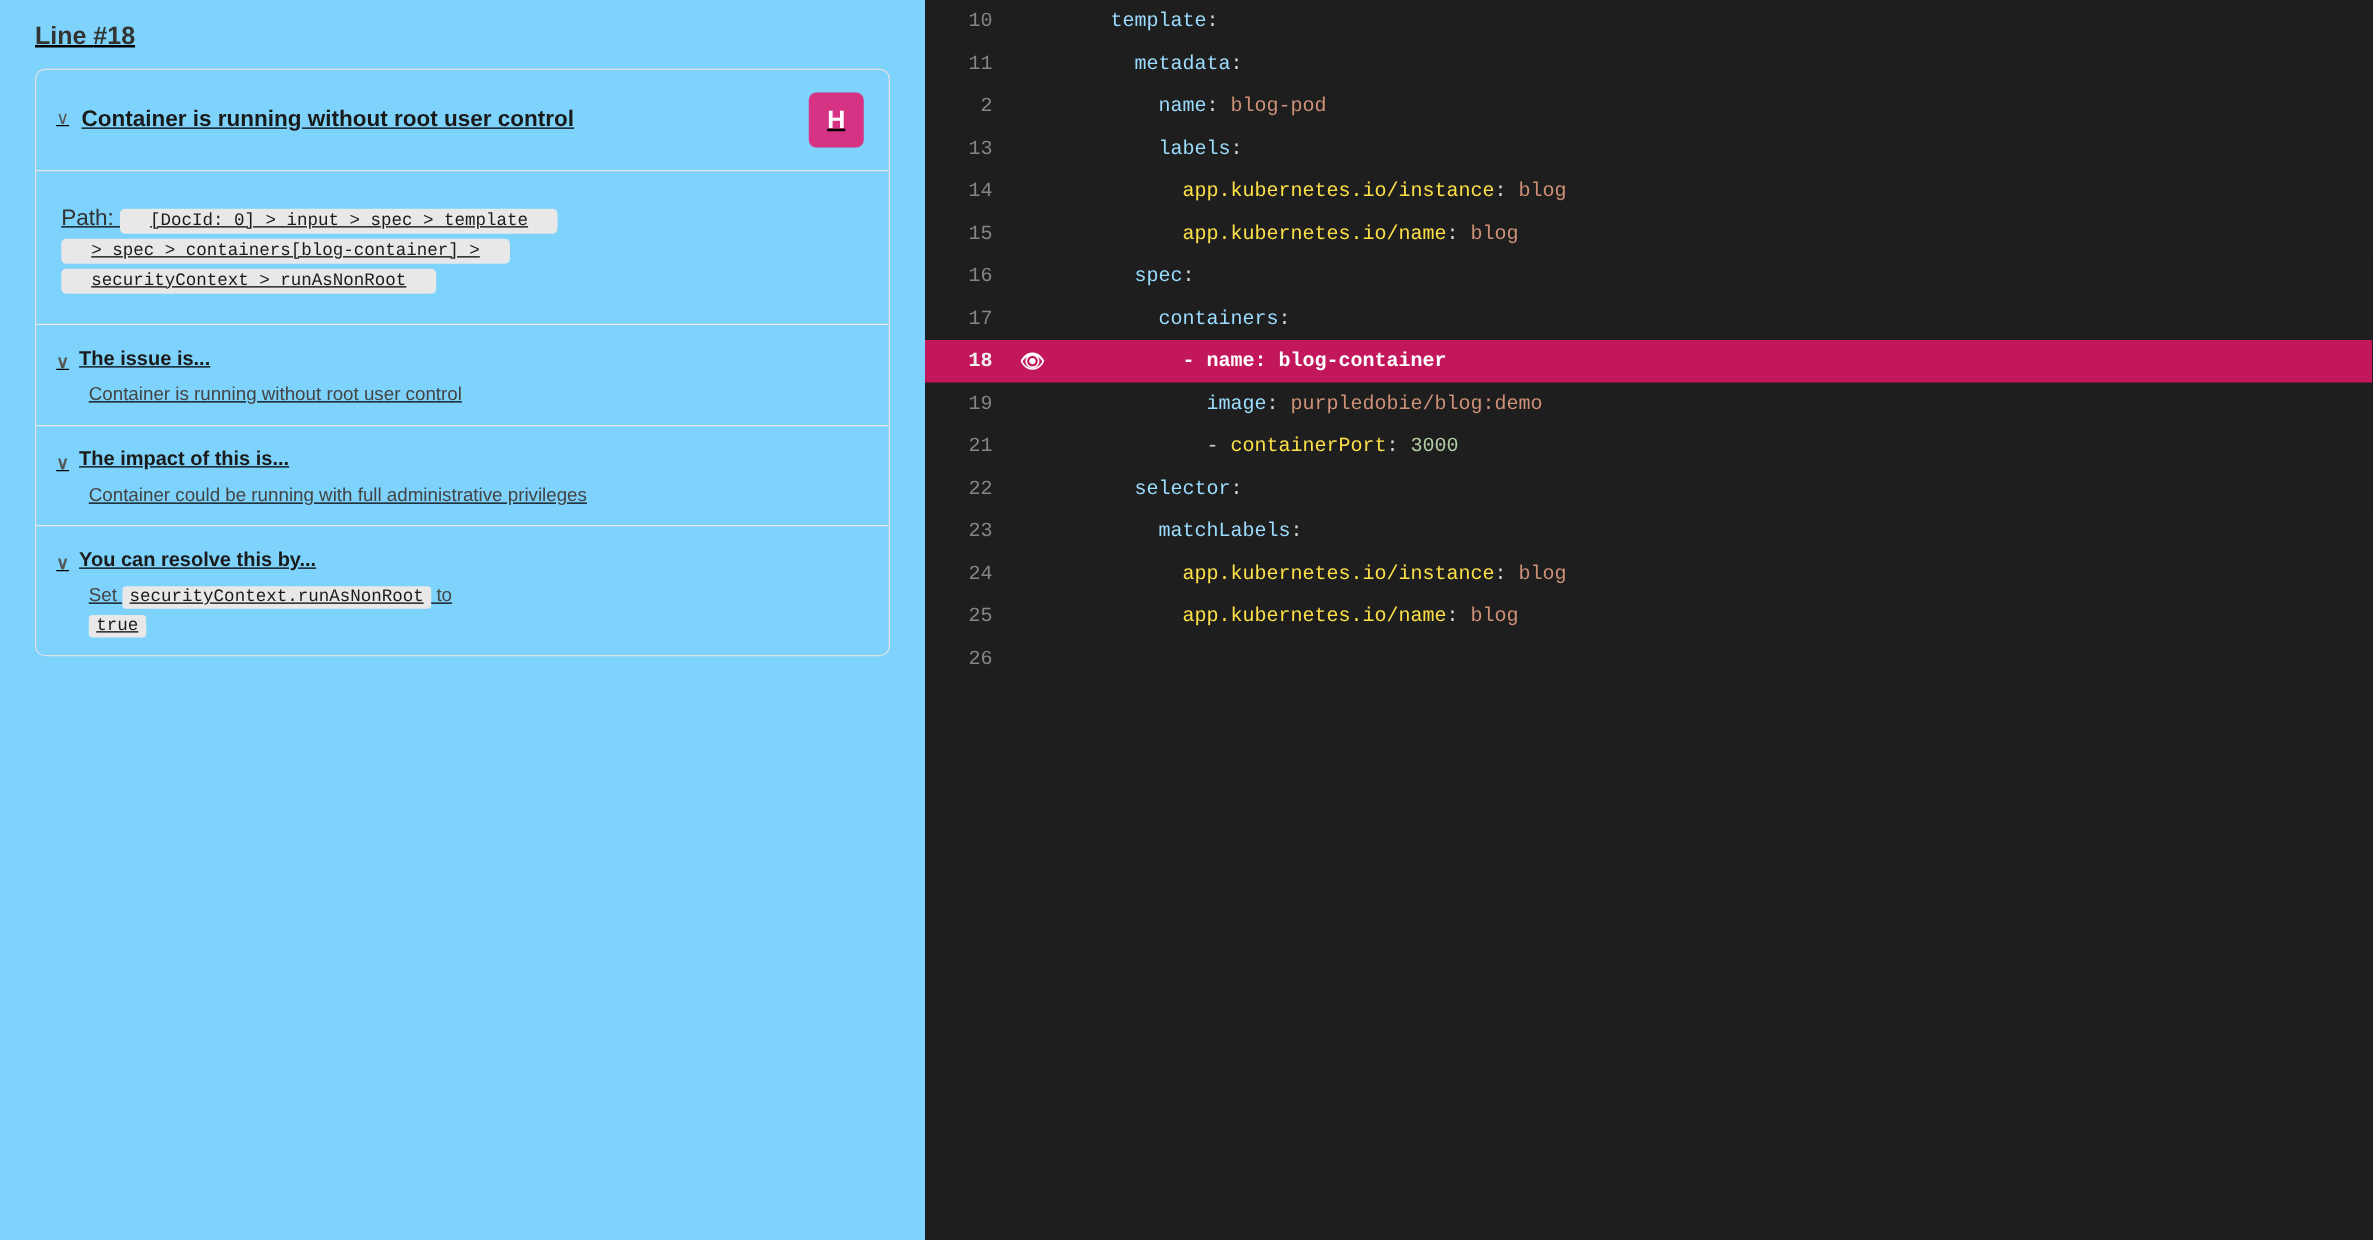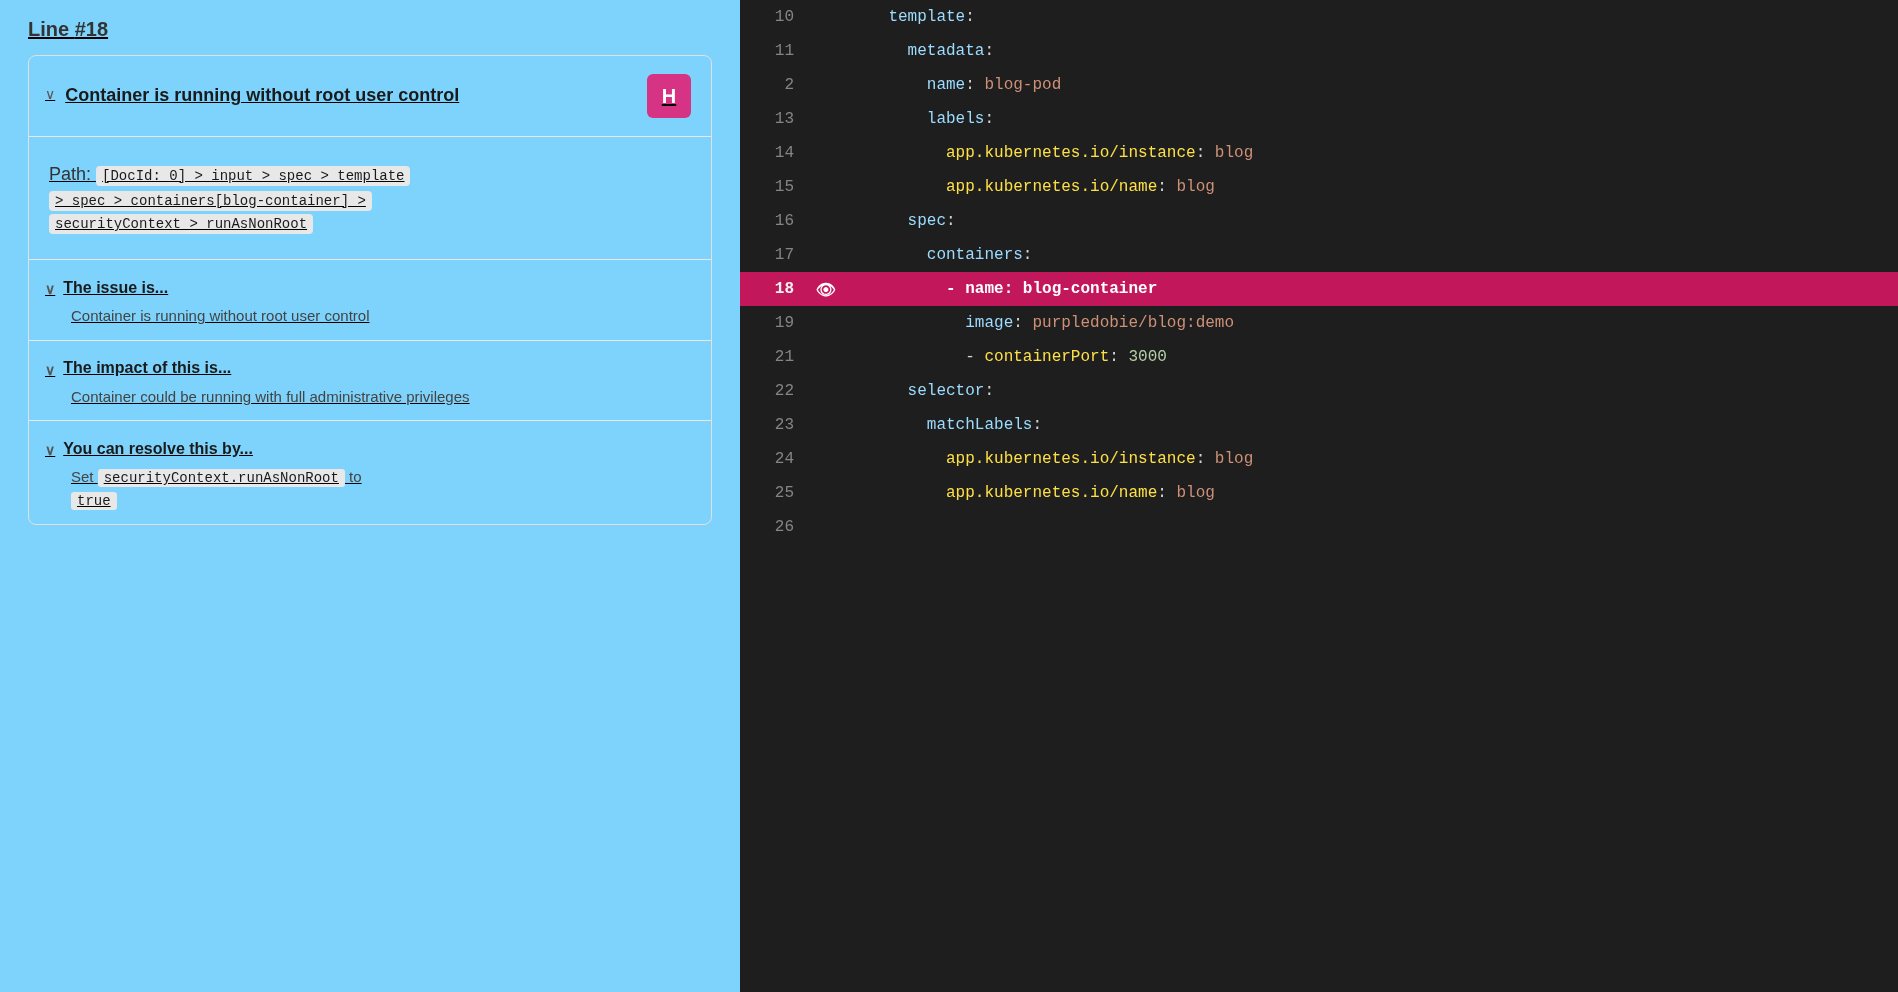--- a/index.html
+++ b/index.html
@@ -87,21 +87,21 @@
     .path-section {
       padding: 22px 20px 22px 20px;
       border-bottom: 1px solid #e8e8e8;
     }
 
     .path-value {
       font-family: 'Courier New', Courier, monospace;
       font-size: 14px;
       background: #e8e8e8;
       border-radius: 4px;
-      padding: 2px 6px;
+      padding: 2px 24px;
       color: #1a1a1a;
       display: inline;
     }
 
     .path-text {
       font-size: 14px;
       color: #333;
       font-family: 'Courier New', Courier, monospace;
       line-height: 1.7;
     }

